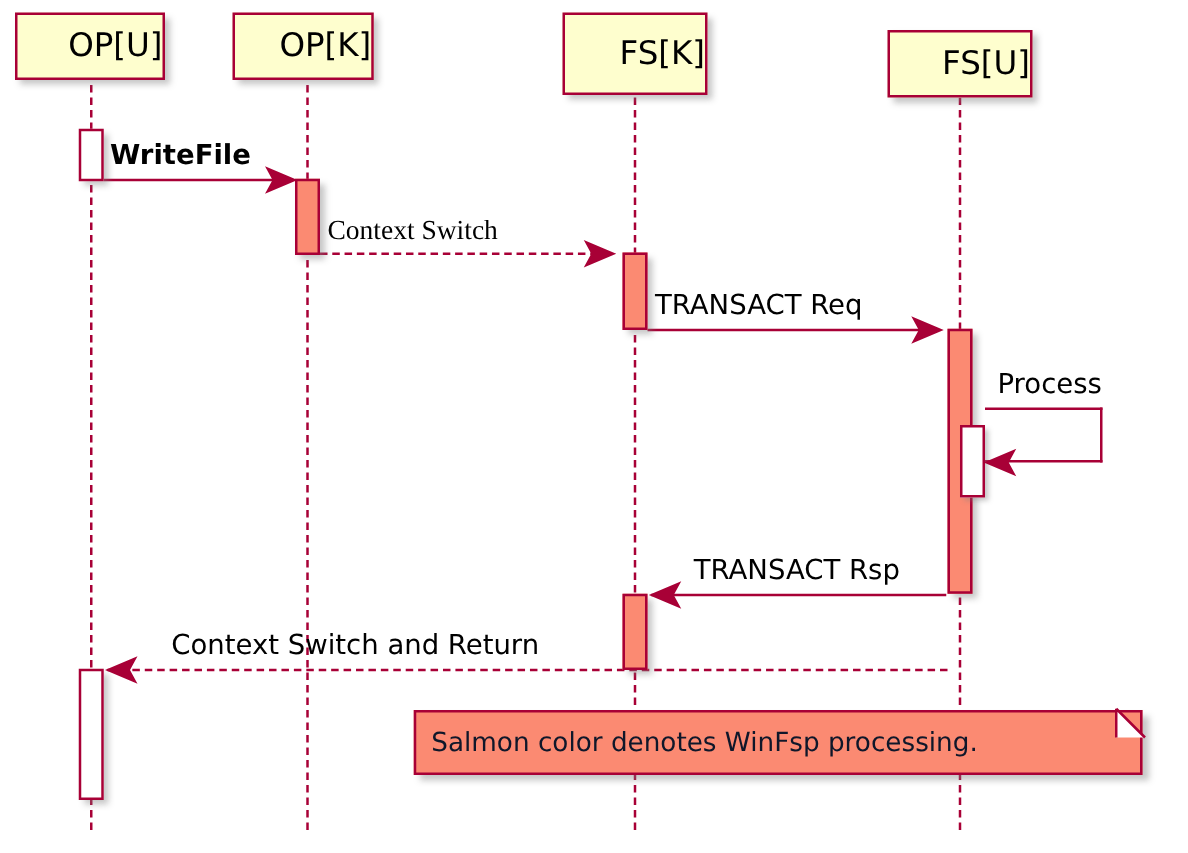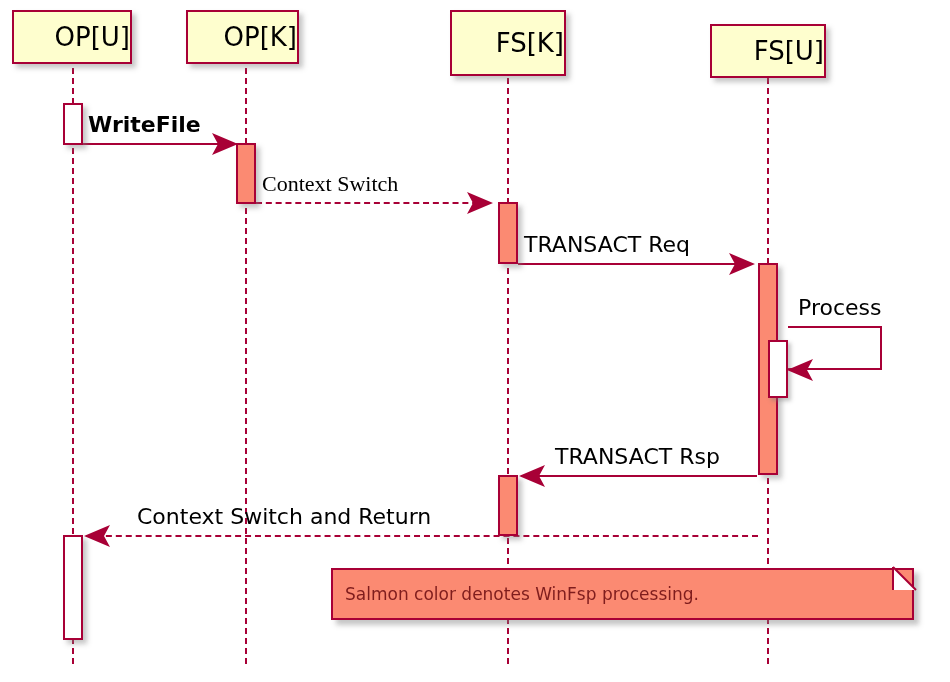--- a/index.html
+++ b/index.html
@@ -94,22 +94,22 @@
     background: transparent;
   }
 
   
   .note {
     position: absolute;
     box-sizing: border-box;
     background: #FB8A72;
     border: 2px solid #A80036;
     box-shadow: 5px 5px 5px rgba(128,128,128,0.45);
-    color: #7f1d1d;
-    font-size: 17px;
+    color: #0f172a;
+    font-size: 21px;
     line-height: 1;
     display: flex;
     align-items: center;
     padding-left: 12px;
   }
   .note-fold {
     position: absolute;
     line-height: 0;
     z-index: 12;
   }

